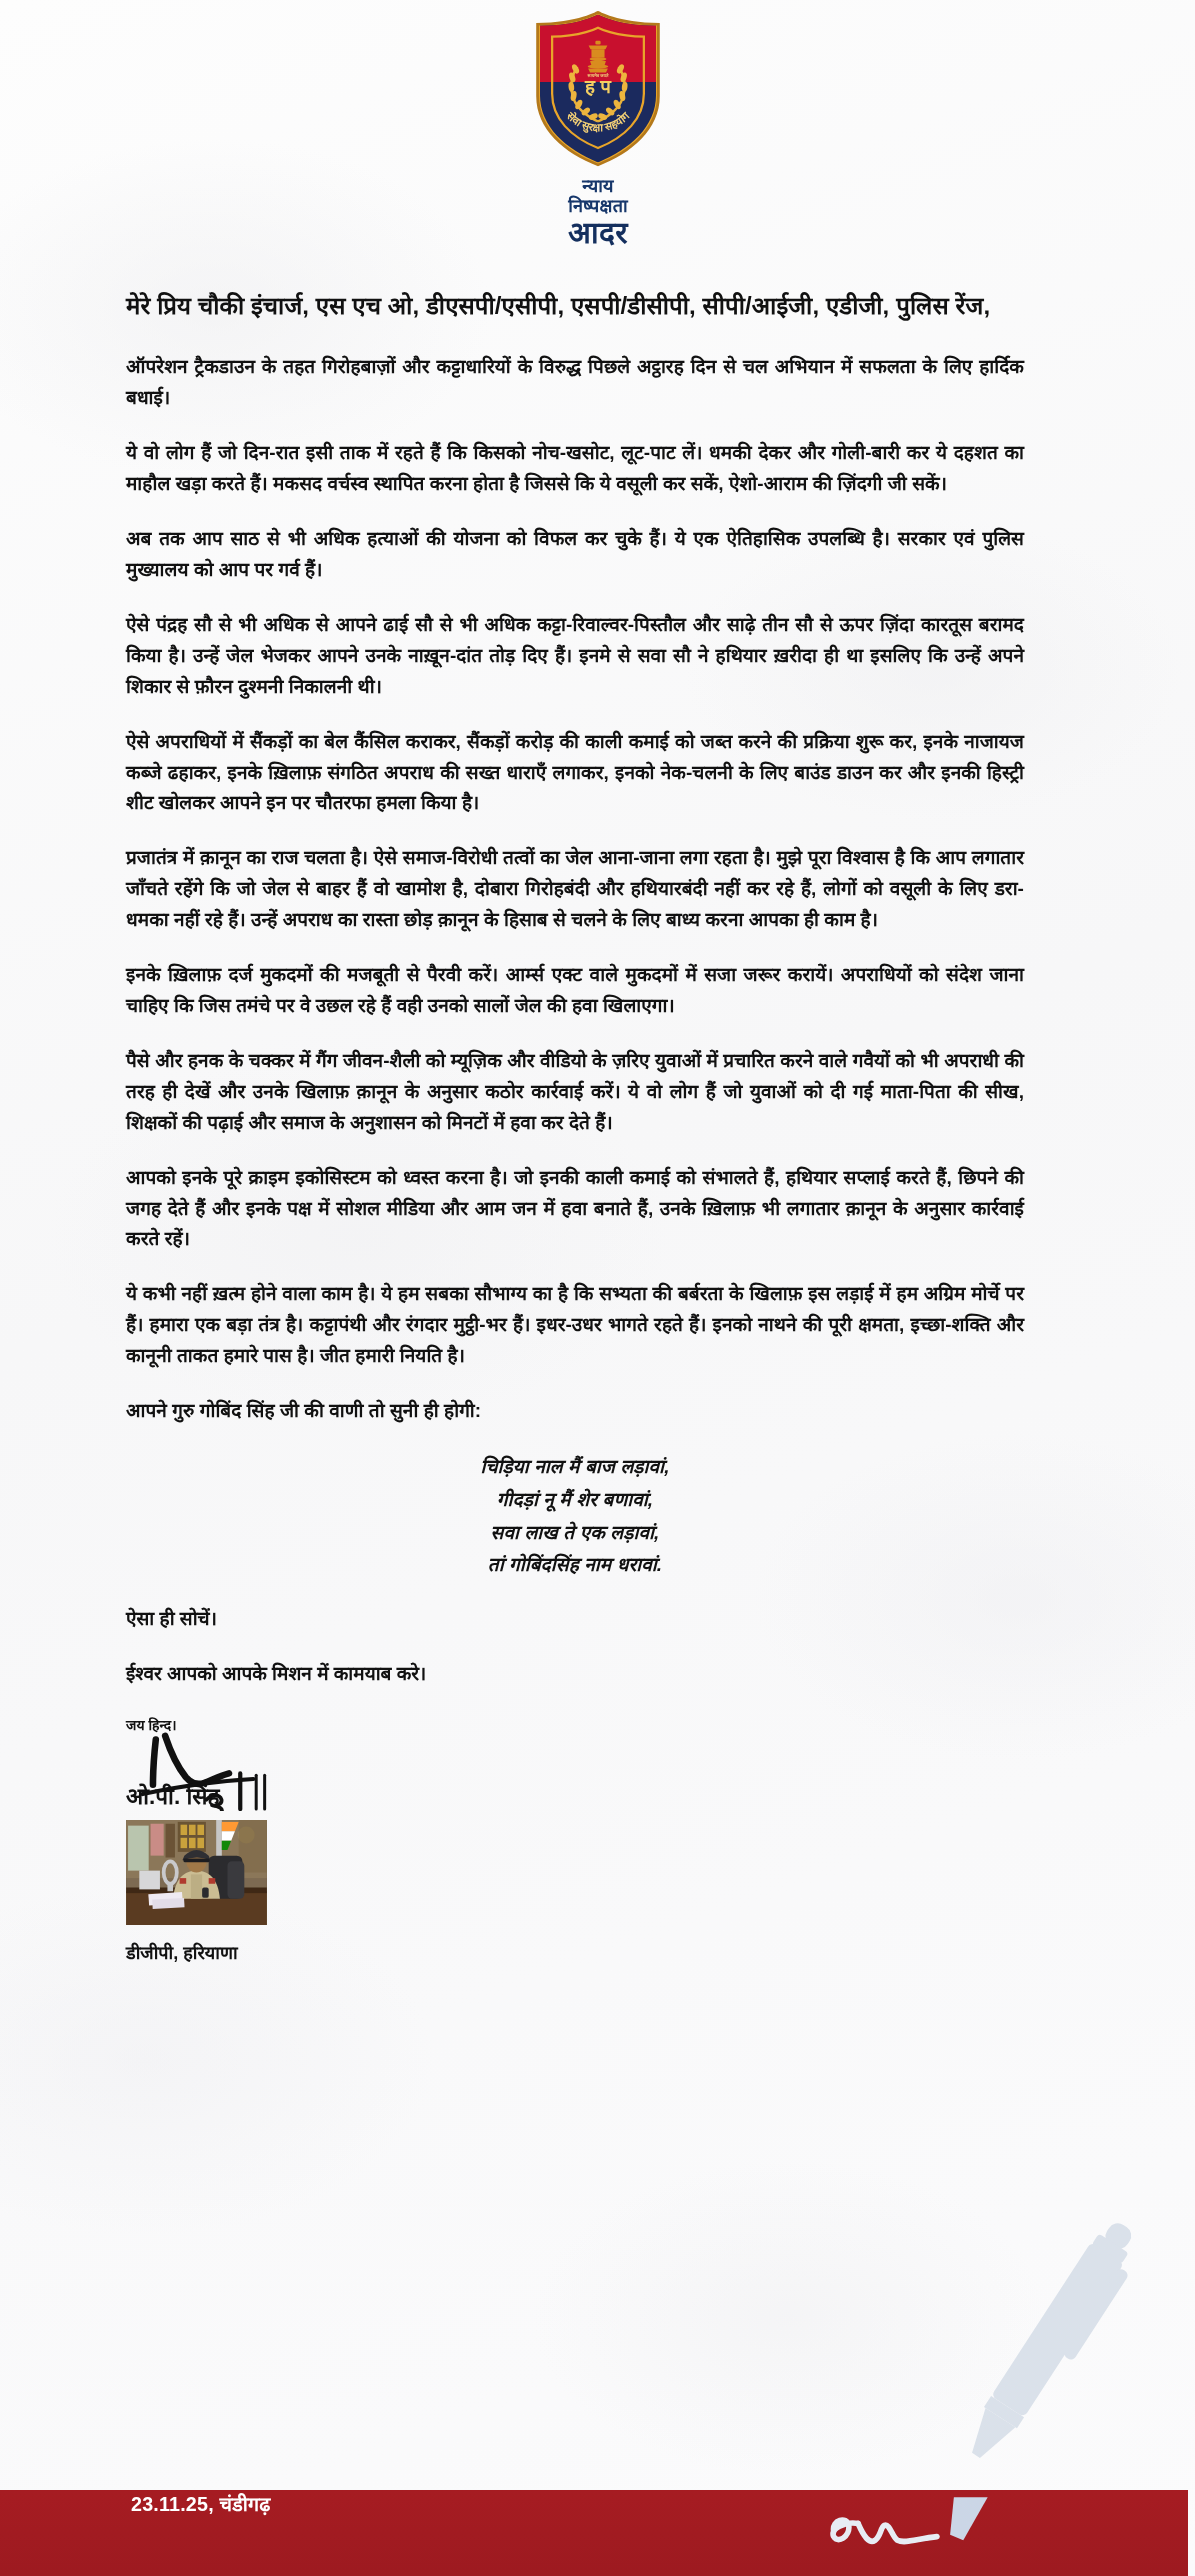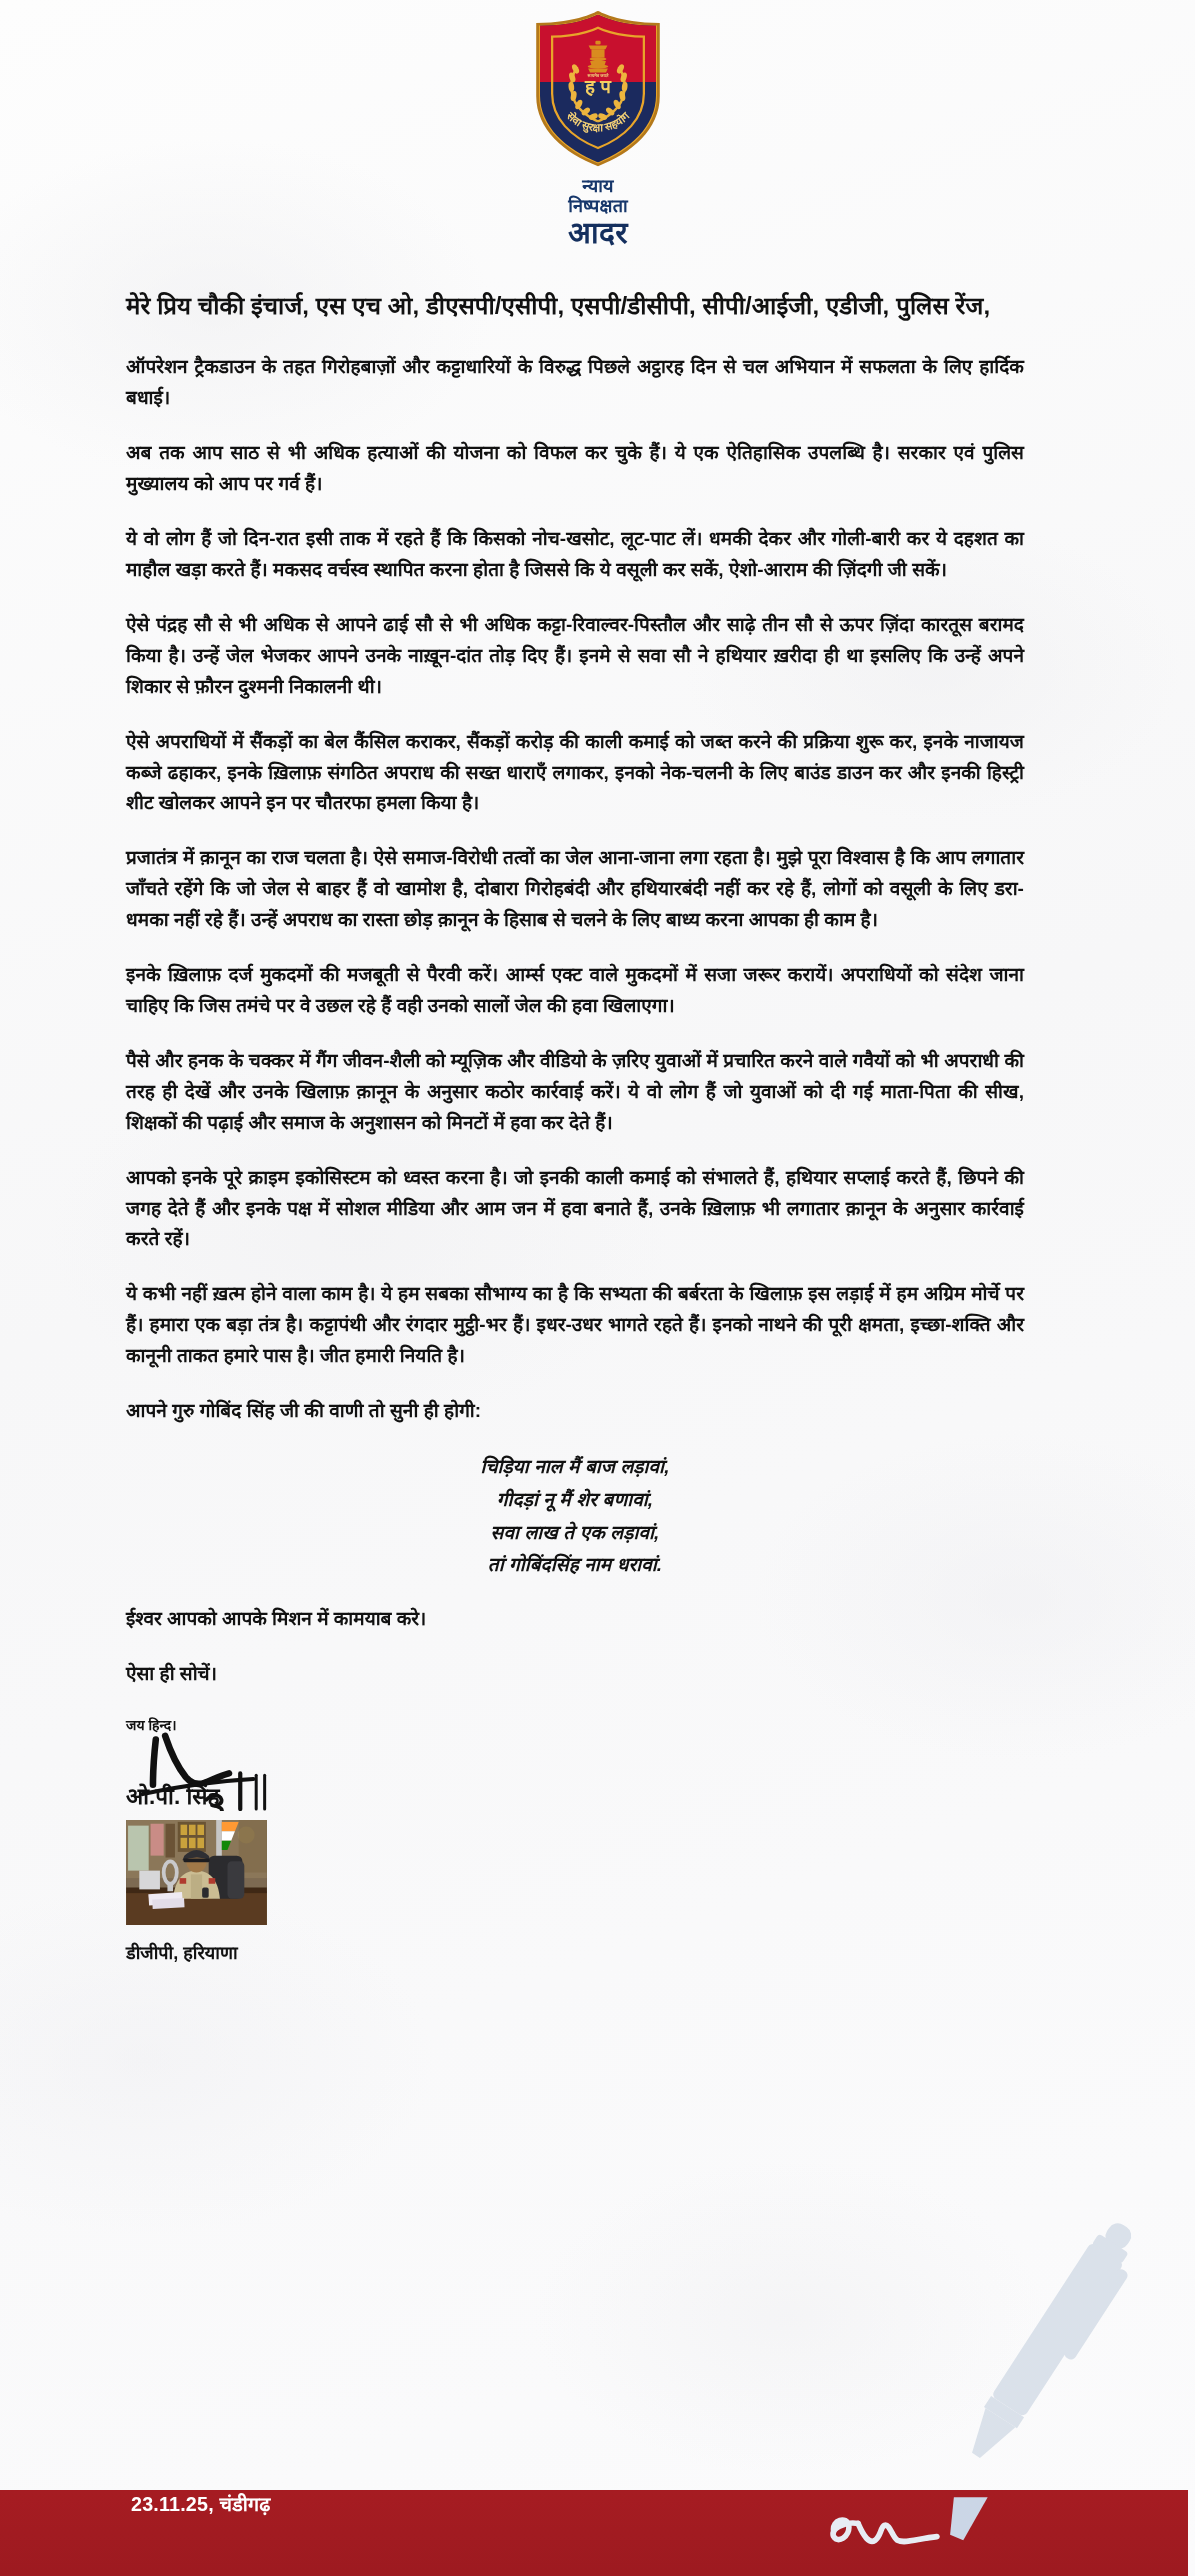--- a/index.html
+++ b/index.html
@@ -261,40 +261,40 @@
       <span class="m2">निष्पक्षता</span>
       <span class="m3">आदर</span>
     </div>
   </div>
 
   <div class="letter">
 
     <div class="salutation">मेरे प्रिय चौकी इंचार्ज, एस एच ओ, डीएसपी/एसीपी, एसपी/डीसीपी, सीपी/आईजी, एडीजी, पुलिस रेंज,</div>
 
     <p class="para">ऑपरेशन ट्रैकडाउन के तहत गिरोहबाज़ों और कट्टाधारियों के विरुद्ध पिछले अट्ठारह दिन से चल अभियान में सफलता के लिए हार्दिक बधाई।</p>
+    <p class="para">ये वो लोग हैं जो दिन-रात इसी ताक में रहते हैं कि किसको नोच-खसोट, लूट-पाट लें। धमकी देकर और गोली-बारी कर ये दहशत का माहौल खड़ा करते हैं। मकसद वर्चस्व स्थापित करना होता है जिससे कि ये वसूली कर सकें, ऐशो-आराम की ज़िंदगी जी सकें।</p>
     <p class="para">अब तक आप साठ से भी अधिक हत्याओं की योजना को विफल कर चुके हैं। ये एक ऐतिहासिक उपलब्धि है। सरकार एवं पुलिस मुख्यालय को आप पर गर्व हैं।</p>
-    <p class="para">ये वो लोग हैं जो दिन-रात इसी ताक में रहते हैं कि किसको नोच-खसोट, लूट-पाट लें। धमकी देकर और गोली-बारी कर ये दहशत का माहौल खड़ा करते हैं। मकसद वर्चस्व स्थापित करना होता है जिससे कि ये वसूली कर सकें, ऐशो-आराम की ज़िंदगी जी सकें।</p>
     <p class="para">ऐसे पंद्रह सौ से भी अधिक से आपने ढाई सौ से भी अधिक कट्टा-रिवाल्वर-पिस्तौल और साढ़े तीन सौ से ऊपर ज़िंदा कारतूस बरामद किया है। उन्हें जेल भेजकर आपने उनके नाख़ून-दांत तोड़ दिए हैं। इनमे से सवा सौ ने हथियार ख़रीदा ही था इसलिए कि उन्हें अपने शिकार से फ़ौरन दुश्मनी निकालनी थी।</p>
     <p class="para">ऐसे अपराधियों में सैंकड़ों का बेल कैंसिल कराकर, सैंकड़ों करोड़ की काली कमाई को जब्त करने की प्रक्रिया शुरू कर, इनके नाजायज कब्जे ढहाकर, इनके ख़िलाफ़ संगठित अपराध की सख्त धाराएँ लगाकर, इनको नेक-चलनी के लिए बाउंड डाउन कर और इनकी हिस्ट्री शीट खोलकर आपने इन पर चौतरफा हमला किया है।</p>
     <p class="para">प्रजातंत्र में क़ानून का राज चलता है। ऐसे समाज-विरोधी तत्वों का जेल आना-जाना लगा रहता है। मुझे पूरा विश्वास है कि आप लगातार जाँचते रहेंगे कि जो जेल से बाहर हैं वो खामोश है, दोबारा गिरोहबंदी और हथियारबंदी नहीं कर रहे हैं, लोगों को वसूली के लिए डरा-धमका नहीं रहे हैं। उन्हें अपराध का रास्ता छोड़ क़ानून के हिसाब से चलने के लिए बाध्य करना आपका ही काम है।</p>
     <p class="para">इनके ख़िलाफ़ दर्ज मुकदमों की मजबूती से पैरवी करें। आर्म्स एक्ट वाले मुकदमों में सजा जरूर करायें। अपराधियों को संदेश जाना चाहिए कि जिस तमंचे पर वे उछल रहे हैं वही उनको सालों जेल की हवा खिलाएगा।</p>
     <p class="para">पैसे और हनक के चक्कर में गैंग जीवन-शैली को म्यूज़िक और वीडियो के ज़रिए युवाओं में प्रचारित करने वाले गवैयों को भी अपराधी की तरह ही देखें और उनके खिलाफ़ क़ानून के अनुसार कठोर कार्रवाई करें। ये वो लोग हैं जो युवाओं को दी गई माता-पिता की सीख, शिक्षकों की पढ़ाई और समाज के अनुशासन को मिनटों में हवा कर देते हैं।</p>
     <p class="para">आपको इनके पूरे क्राइम इकोसिस्टम को ध्वस्त करना है। जो इनकी काली कमाई को संभालते हैं, हथियार सप्लाई करते हैं, छिपने की जगह देते हैं और इनके पक्ष में सोशल मीडिया और आम जन में हवा बनाते हैं, उनके ख़िलाफ़ भी लगातार क़ानून के अनुसार कार्रवाई करते रहें।</p>
     <p class="para">ये कभी नहीं ख़त्म होने वाला काम है। ये हम सबका सौभाग्य का है कि सभ्यता की बर्बरता के खिलाफ़ इस लड़ाई में हम अग्रिम मोर्चे पर हैं। हमारा एक बड़ा तंत्र है। कट्टापंथी और रंगदार मुट्ठी-भर हैं। इधर-उधर भागते रहते हैं। इनको नाथने की पूरी क्षमता, इच्छा-शक्ति और कानूनी ताकत हमारे पास है। जीत हमारी नियति है।</p>
     <p class="para noindent-last">आपने गुरु गोबिंद सिंह जी की वाणी तो सुनी ही होगी:</p>
 
     <div class="verse">
       <span class="vline">चिड़िया नाल मैं बाज लड़ावां,</span>
       <span class="vline">गीदड़ां नू मैं शेर बणावां,</span>
       <span class="vline">सवा लाख ते एक लड़ावां,</span>
       <span class="vline">तां गोबिंदसिंह नाम धरावां.</span>
     </div>
 
+    <p class="closing">ऐसा ही सोचें।</p>
     <p class="closing">ईश्वर आपको आपके मिशन में कामयाब करे।</p>
-    <p class="closing">ऐसा ही सोचें।</p>
   </div>
 
   <div class="signature-block">
 
     <div class="jai-hind">जय हिन्द।</div>
 
     <div class="sig-row">
       <svg class="sig-svg" width="244" height="94" viewBox="0 0 260 100" aria-hidden="true">
         <g fill="none" stroke="#111" stroke-linecap="round" stroke-linejoin="round">
           <path d="M36 24 C34 42 33 58 33 72" stroke-width="7"></path>

